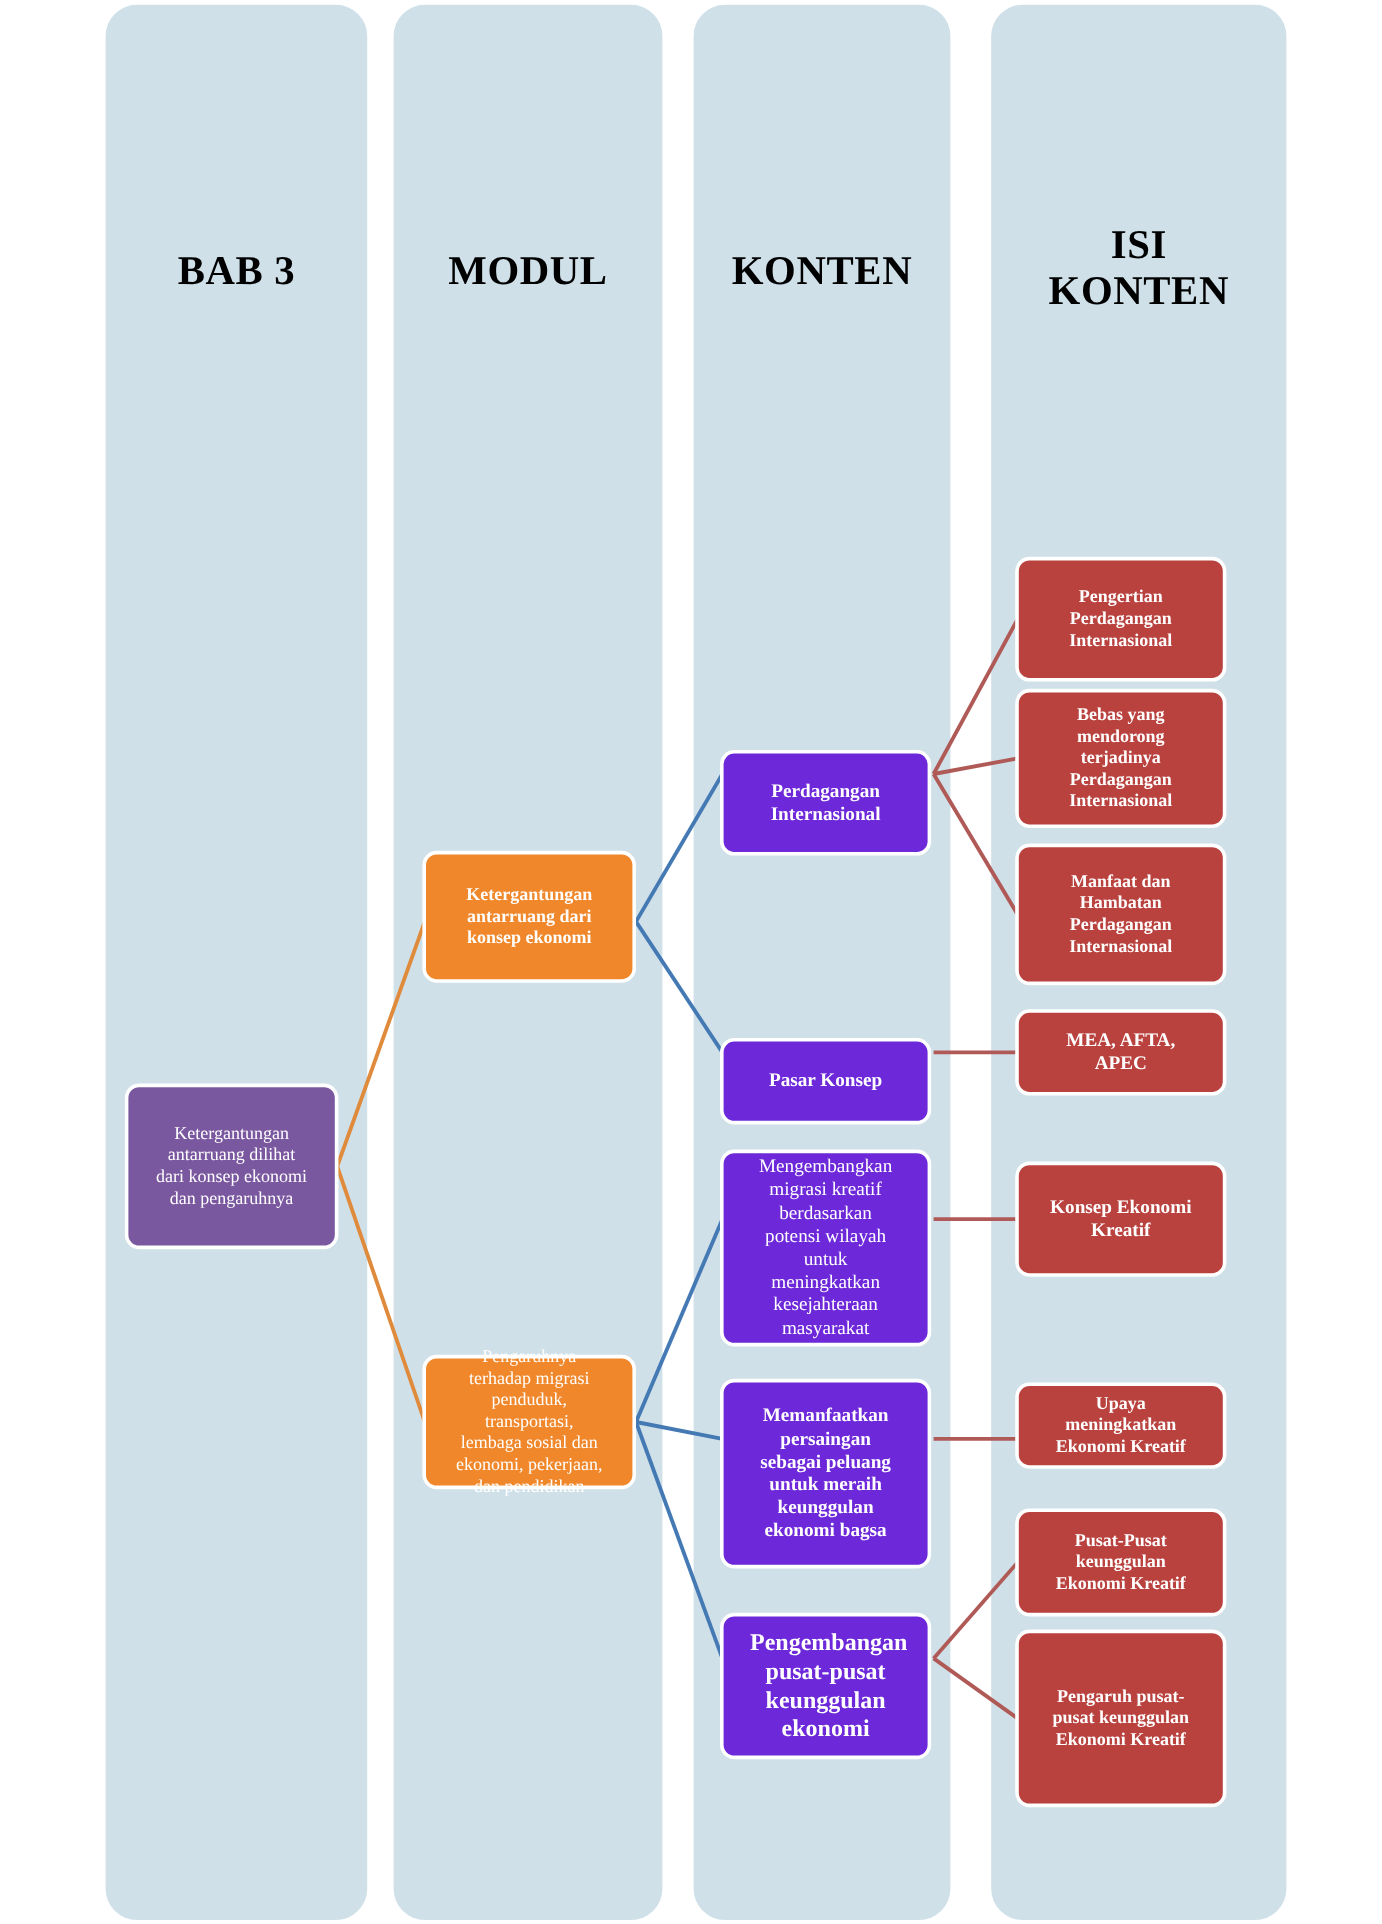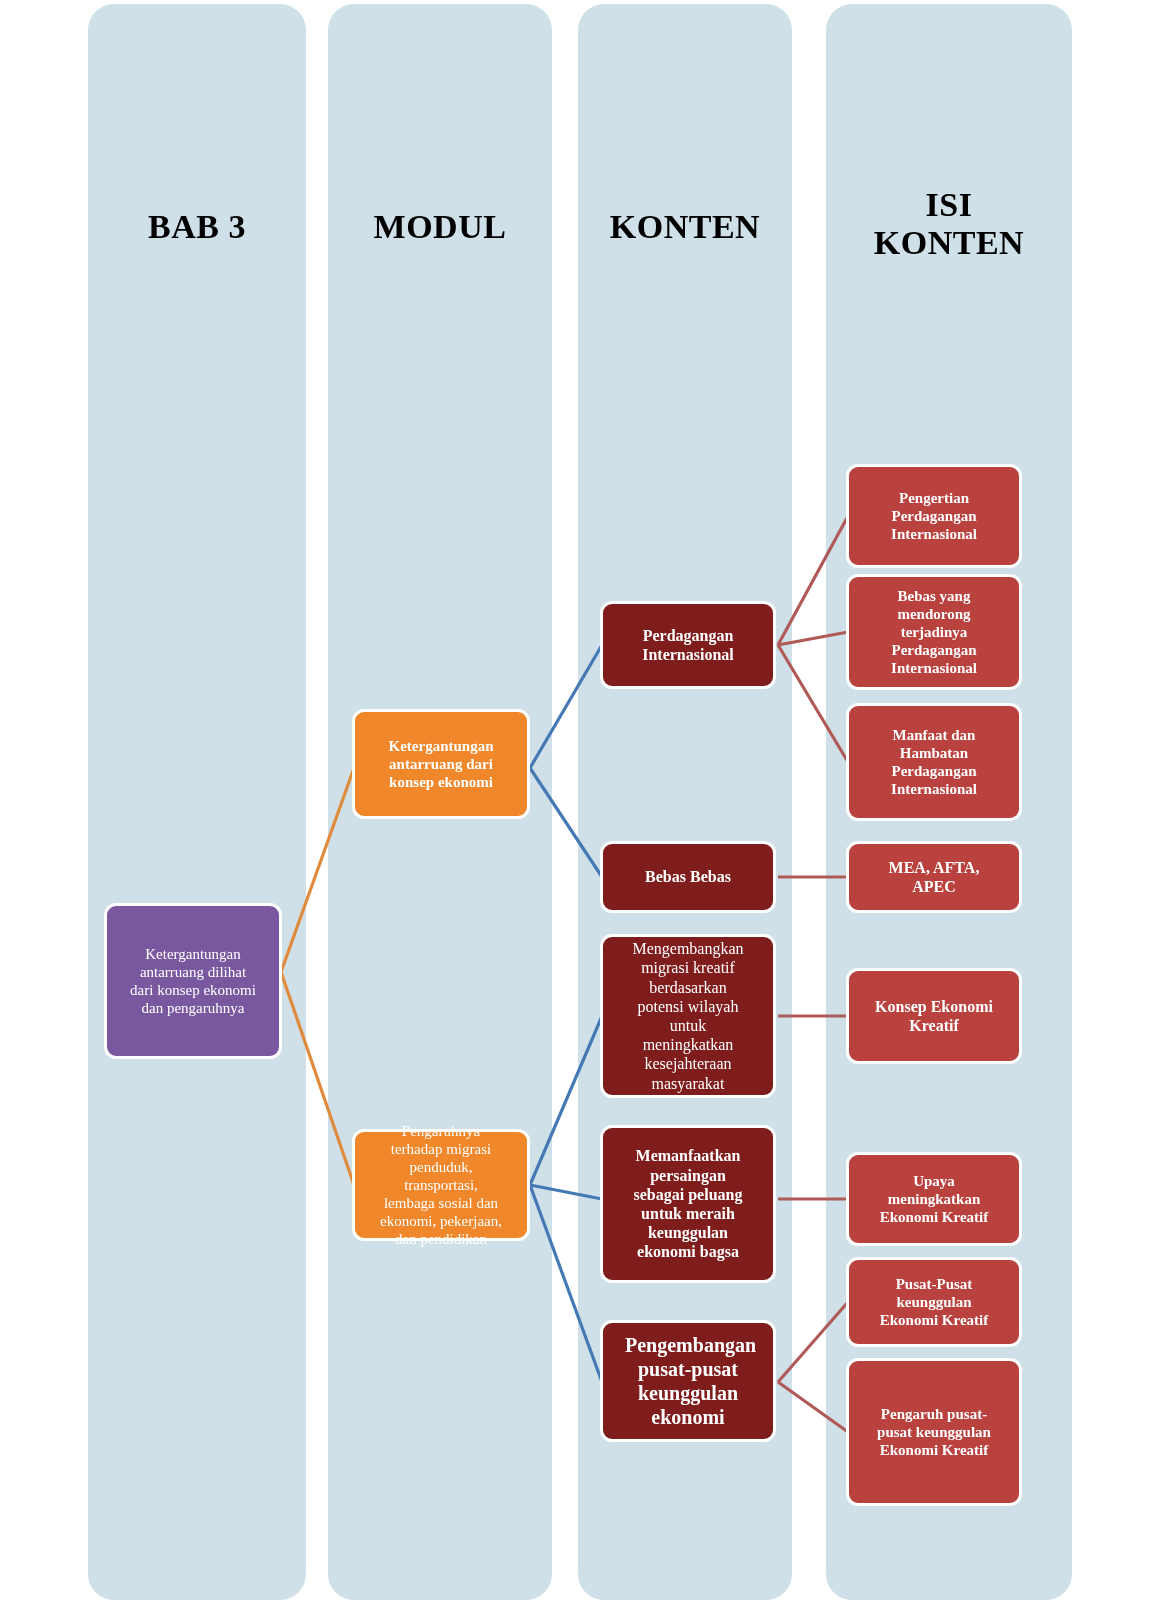--- a/index.html
+++ b/index.html
@@ -19,21 +19,21 @@
 
   
   .node{position:absolute;box-sizing:border-box;display:flex;
         align-items:center;justify-content:center;text-align:center;
         color:#ffffff;border-radius:12px;border:3px solid #ffffff;
         line-height:1.2;padding:6px 22px;}
   .node span{display:block;width:100%;}
 
   .n-purple{background:#7a589f;}
   .n-orange{background:#f0872a;}
-  .n-blue{background:#7f1d1d;}
+  .n-blue{background:#6d28d9;margin-top:24px;}
   .n-red{background:#b9423f;font-weight:bold;}
 
   .n-purple span{font-weight:normal;}
   .n-orange span{font-weight:bold;}
   .n-blue span{font-weight:bold;}
 </style>
 </head>
 <body>
 
 <div id="stage">
@@ -84,36 +84,36 @@
     <g stroke="#b05a58" stroke-width="3.2" fill="none">
       <path d="M778,1199 L848,1199"></path>
     </g>
 
     <g stroke="#b05a58" stroke-width="3.2" fill="none">
       <path d="M778,1382 L848,1302"></path>
       <path d="M778,1382 L848,1432"></path>
     </g>
   </svg>
 
-  <div class="node n-purple" style="left:104px;top:903px;width:178px;height:156px;">
+  <div class="node n-purple" style="left:104px;top:903px;width:178px;height:138px;">
     <span style="font-size:15px;">Ketergantungan antarruang dilihat dari konsep ekonomi dan pengaruhnya</span>
   </div>
 
   <div class="node n-orange" style="left:352px;top:709px;width:178px;height:110px;">
     <span style="font-size:15px;">Ketergantungan antarruang dari konsep ekonomi</span>
   </div>
   <div class="node n-orange" style="left:352px;top:1129px;width:178px;height:112px;">
     <span style="font-size:15px;font-weight:normal;">Pengaruhnya terhadap migrasi penduduk, transportasi, lembaga sosial dan ekonomi, pekerjaan, dan pendidikan</span>
   </div>
 
   <div class="node n-blue" style="left:600px;top:601px;width:176px;height:88px;">
     <span style="font-size:16px;">Perdagangan Internasional</span>
   </div>
   <div class="node n-blue" style="left:600px;top:841px;width:176px;height:72px;">
-    <span style="font-size:16px;">Bebas Bebas</span>
+    <span style="font-size:16px;">Pasar Konsep</span>
   </div>
   <div class="node n-blue" style="left:600px;top:934px;width:176px;height:164px;">
     <span style="font-size:16px;font-weight:normal;">Mengembangkan migrasi kreatif berdasarkan potensi wilayah untuk meningkatkan kesejahteraan masyarakat</span>
   </div>
   <div class="node n-blue" style="left:600px;top:1125px;width:176px;height:158px;">
     <span style="font-size:16px;">Memanfaatkan persaingan sebagai peluang untuk meraih keunggulan ekonomi bagsa</span>
   </div>
   <div class="node n-blue" style="left:600px;top:1320px;width:176px;height:122px;">
     <span style="font-size:20px;">Pengembangan pusat-pusat keunggulan ekonomi</span>
   </div>
@@ -126,21 +126,21 @@
   </div>
   <div class="node n-red" style="left:846px;top:703px;width:176px;height:118px;">
     <span style="font-size:15px;">Manfaat dan Hambatan Perdagangan Internasional</span>
   </div>
   <div class="node n-red" style="left:846px;top:841px;width:176px;height:72px;">
     <span style="font-size:16px;">MEA, AFTA, APEC</span>
   </div>
   <div class="node n-red" style="left:846px;top:968px;width:176px;height:96px;">
     <span style="font-size:16px;">Konsep Ekonomi Kreatif</span>
   </div>
-  <div class="node n-red" style="left:846px;top:1152px;width:176px;height:94px;">
+  <div class="node n-red" style="left:846px;top:1152px;width:176px;height:72px;">
     <span style="font-size:15px;">Upaya meningkatkan Ekonomi Kreatif</span>
   </div>
   <div class="node n-red" style="left:846px;top:1257px;width:176px;height:90px;">
     <span style="font-size:15px;">Pusat-Pusat keunggulan Ekonomi Kreatif</span>
   </div>
   <div class="node n-red" style="left:846px;top:1358px;width:176px;height:148px;">
     <span style="font-size:15px;">Pengaruh pusat-pusat keunggulan Ekonomi Kreatif</span>
   </div>
 
 </div>

